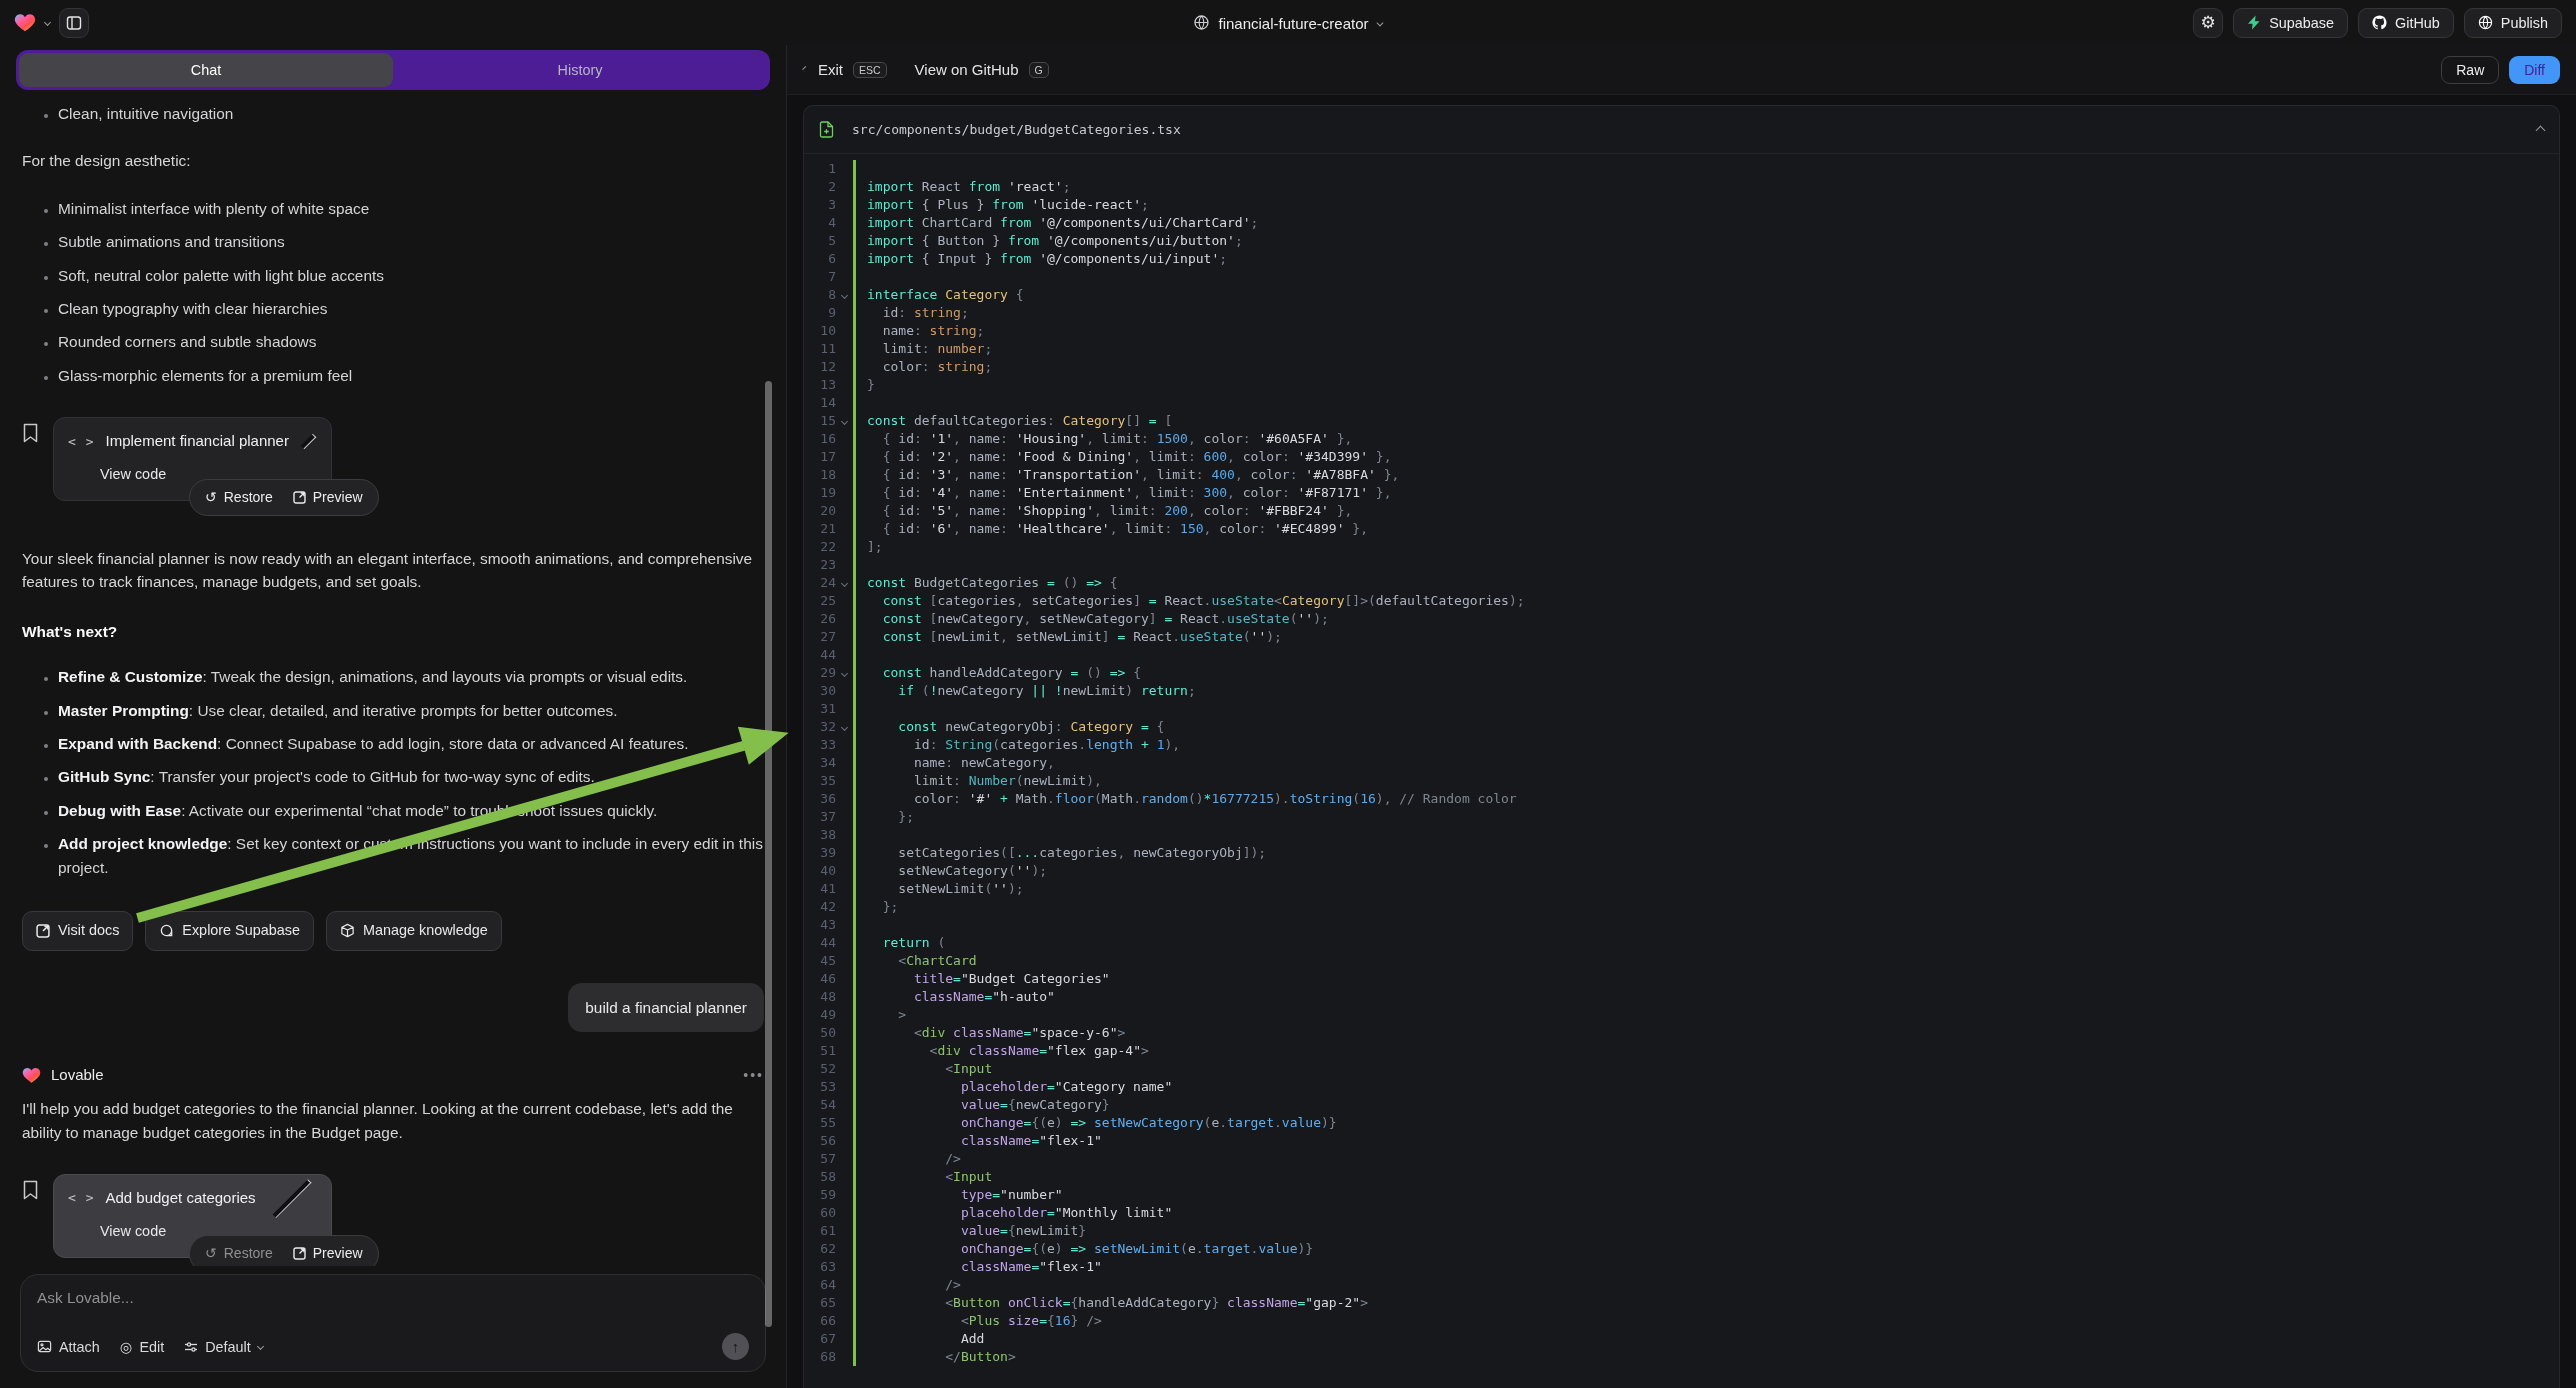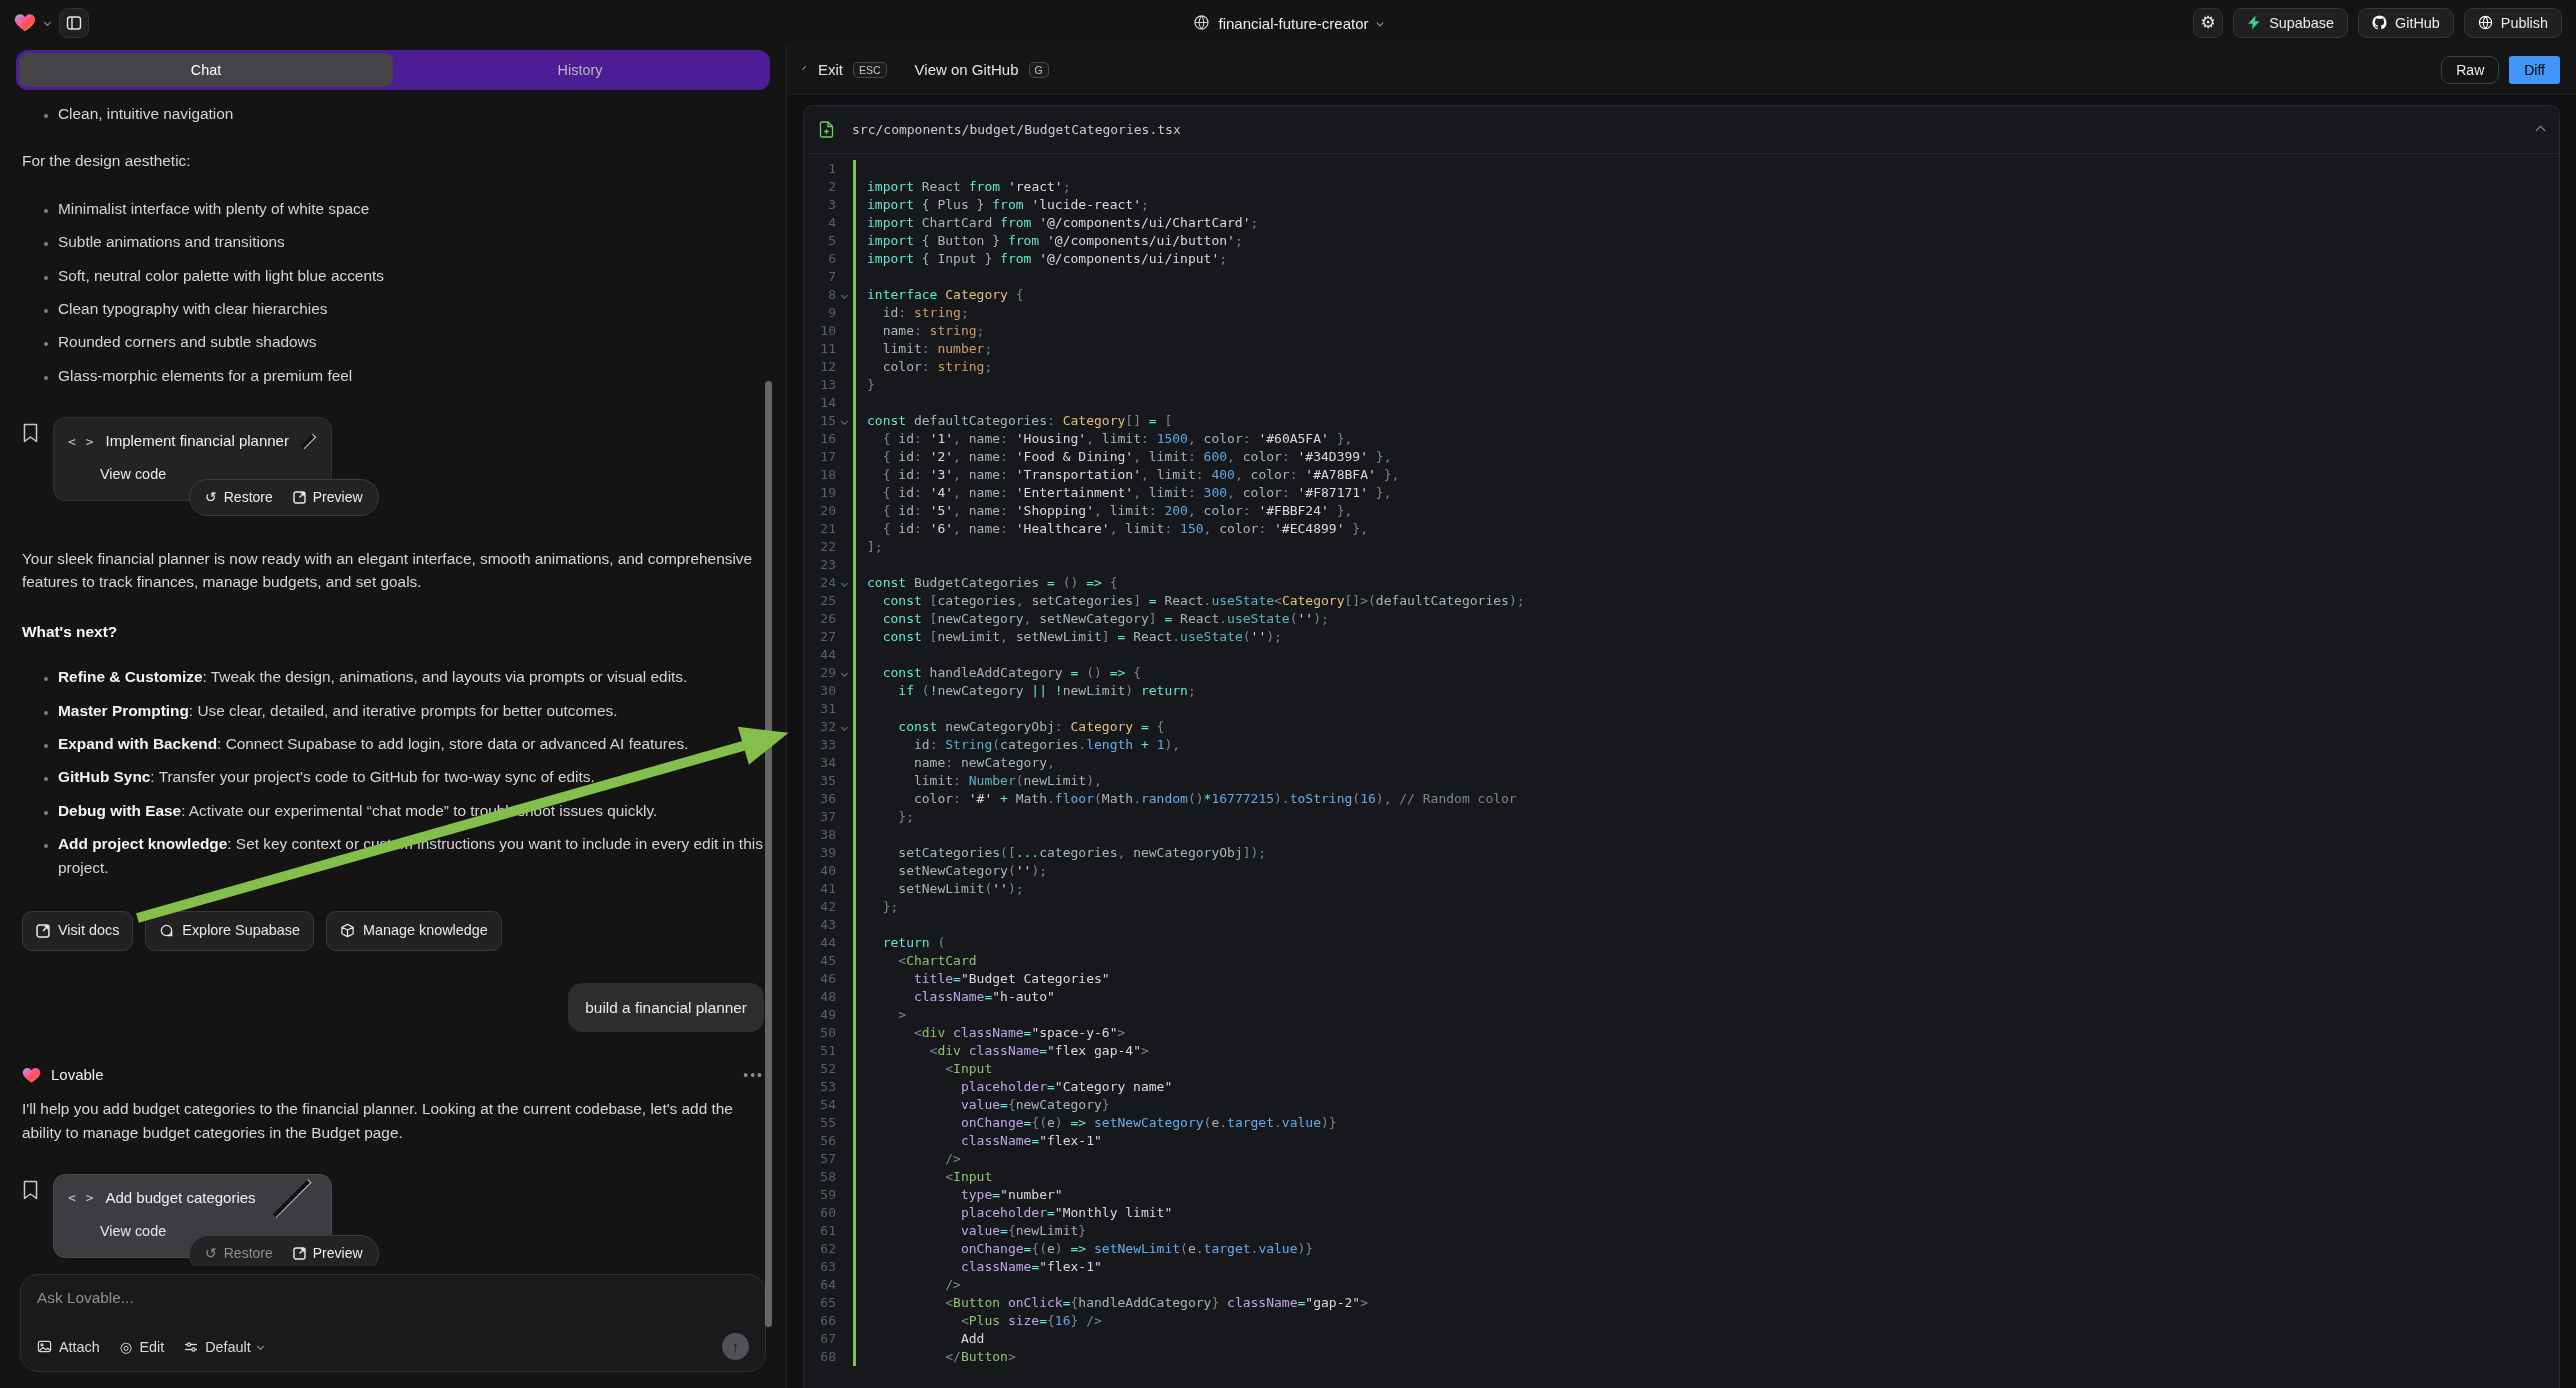--- a/index.html
+++ b/index.html
@@ -75,21 +75,21 @@
     display:flex;align-items:center;justify-content:center;font-size:15px;font-weight:700}
 
   
   .rhead{height:50px;flex:none;display:flex;align-items:center;padding:0 16px;background:#151517;border-bottom:1px solid #1f1f23}
   .grp{display:flex;align-items:center;gap:10px;font-size:15px;color:#e3e3e5}
   .grp + .grp{margin-left:28px}
   kbd{border:1px solid #46464b;border-radius:5px;padding:1px 5px;font-size:10.5px;color:#c9c9ce;background:#1c1c1f;
     font-family:"Liberation Sans",sans-serif}
   .rh-right{margin-left:auto;display:flex;align-items:center;gap:10px}
   .raw{border:1px solid #3c3c41;border-radius:9px;padding:5px 14px;font-size:14px;color:#ececef}
-  .diff{border-radius:3px;padding:6px 15px;font-size:14px;color:#000000}
+  .diff{border-radius:9px;padding:6px 15px;font-size:14px;color:#4c1d95}
 
   
   .codecard{flex:1;margin:10px 16px 0;background:#17181b;border:1px solid #27282c;border-bottom:0;
     border-radius:10px 10px 0 0;display:flex;flex-direction:column;overflow:hidden;min-height:0}
   .filebar{height:48px;flex:none;display:flex;align-items:center;gap:18px;padding:0 15px;border-bottom:1px solid #232428;
     font-family:"DejaVu Sans Mono",monospace;font-size:13px;color:#c7cbd2}
   .filebar .collapse{margin-left:auto;color:#9a9aa0}
   .codebody{flex:1;padding-top:6px;font-family:"DejaVu Sans Mono",monospace;font-size:13px;line-height:18px;overflow:hidden}
   .cl{display:flex;height:18px;white-space:pre}
   .ln{width:32px;flex:none;text-align:right;color:#596070}

